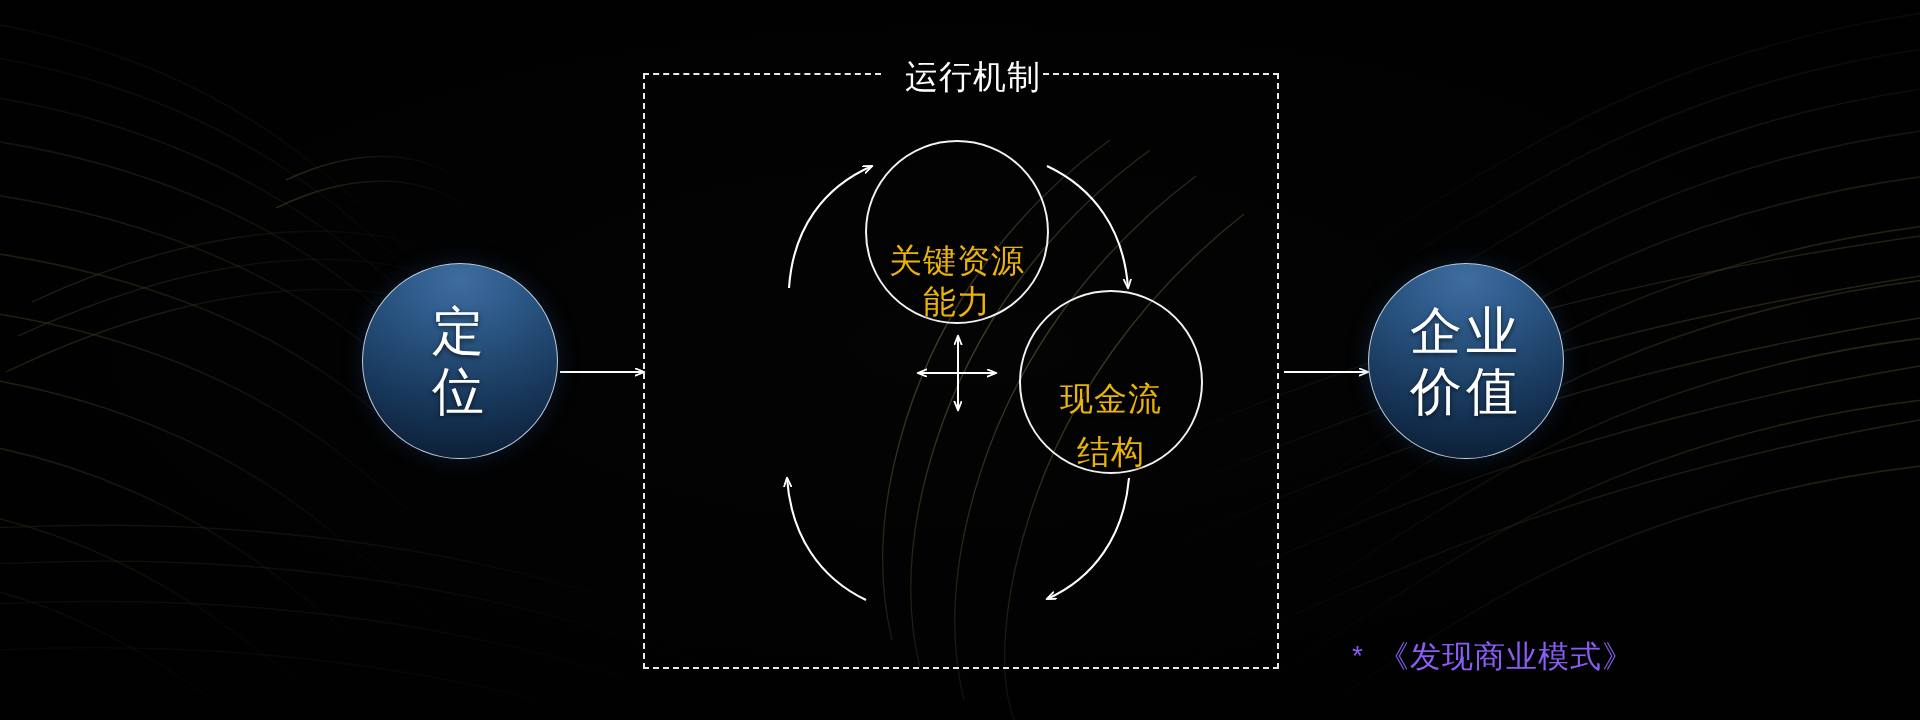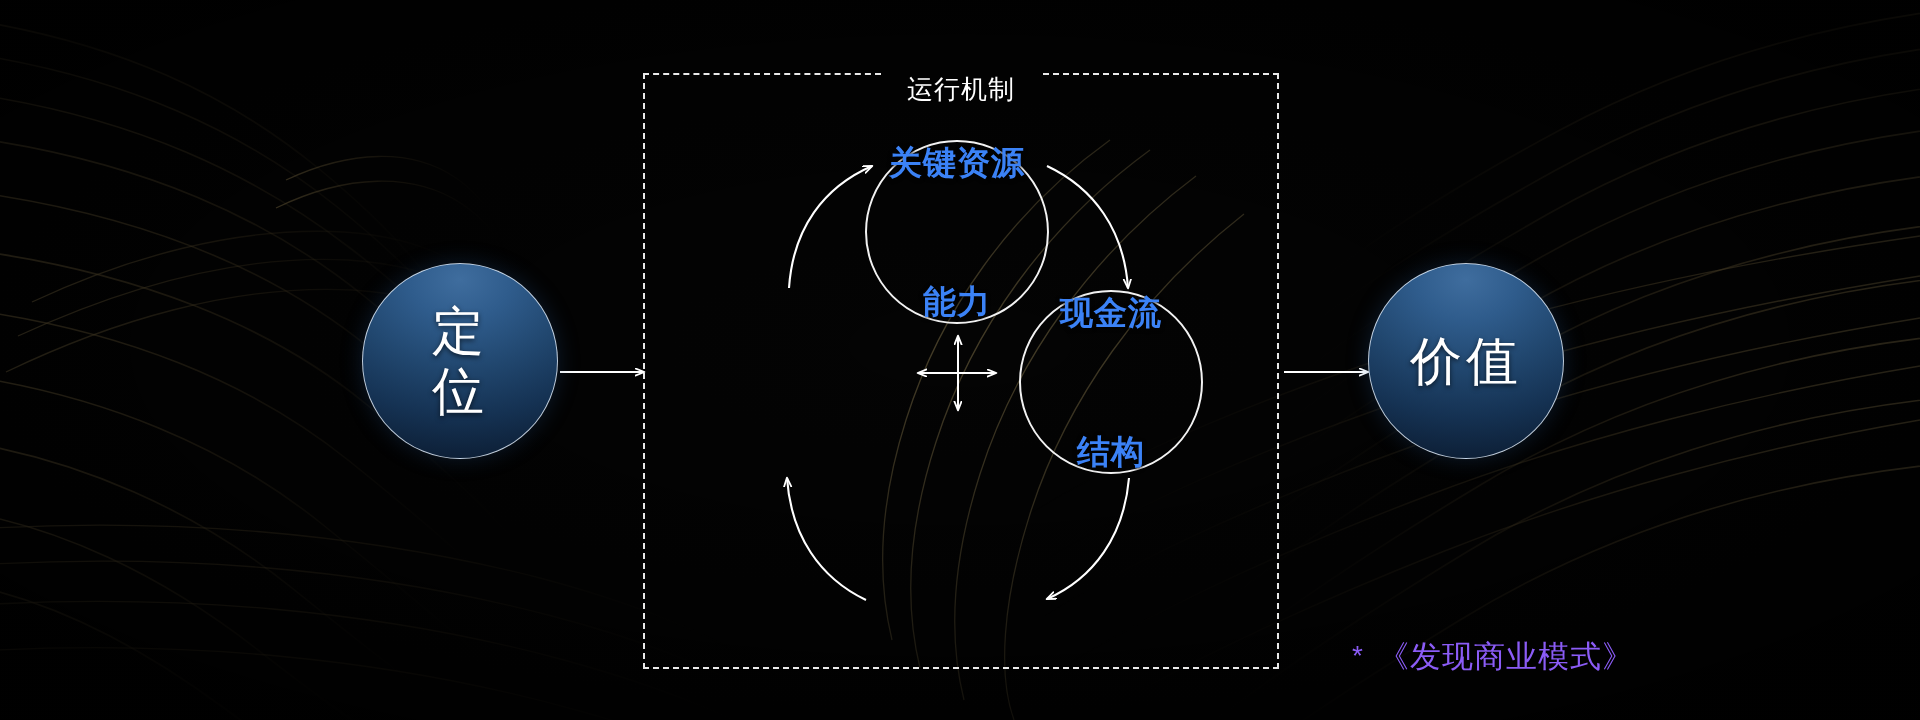--- a/index.html
+++ b/index.html
@@ -53,25 +53,25 @@
     position: absolute;
     left: 1043px;
     top: 73px;
     width: 236px;
     height: 0;
     border-top: 2px dashed #e9e9e9;
   }
   .frame-title {
     position: absolute;
     left: 881px;
-    top: 68px;
+    top: 56px;
     width: 160px;
-    text-align: center;
+    text-align: right;
     color: #ffffff;
-    font-size: 26px;
+    font-size: 33px;
     line-height: 42px;
     letter-spacing: 1px;
     white-space: nowrap;
   }
 
   
   .sphere {
     position: absolute;
     border-radius: 50%;
     display: flex;
@@ -112,26 +112,25 @@
   }
 
   
   .ring {
     position: absolute;
     border-radius: 50%;
     border: 2px solid #f2f2f2;
     display: flex;
     flex-direction: column;
     align-items: center;
-    justify-content: space-between;
-    color: #3b82f6;
+    justify-content: flex-end;
+    color: #eab308;
     text-align: center;
     box-sizing: border-box;
     background: transparent;
-    font-weight: bold;
   }
   .ring .line {
     display: block;
     font-size: 33px;
     line-height: 41px;
     letter-spacing: 1px;
     white-space: nowrap;
     text-shadow: 0 1px 4px rgba(0,0,0,0.9);
   }
   #ring-resource {
@@ -144,20 +143,21 @@
     left: 713px;
     top: 290px;
     width: 184px;
     height: 184px;
   }
   #ring-cashflow {
     left: 1019px;
     top: 290px;
     width: 184px;
     height: 184px;
+    gap: 12px;
   }
   #ring-profit {
     left: 865px;
     top: 440px;
     width: 184px;
     height: 184px;
   }
 
   
   #connectors {
@@ -335,20 +335,21 @@
     <span class="line">结构</span>
   </div>
 
 
   <div class="sphere" id="sphere-position">
     <span class="line">定</span>
     <span class="line">位</span>
   </div>
 
   <div class="sphere" id="sphere-value">
+    <span class="line">企业</span>
     <span class="line">价值</span>
   </div>
 
   <div class="footnote">
     <span class="star">*</span><span>《发现商业模式》</span>
   </div>
 
 </div>
 
 </body></html>

